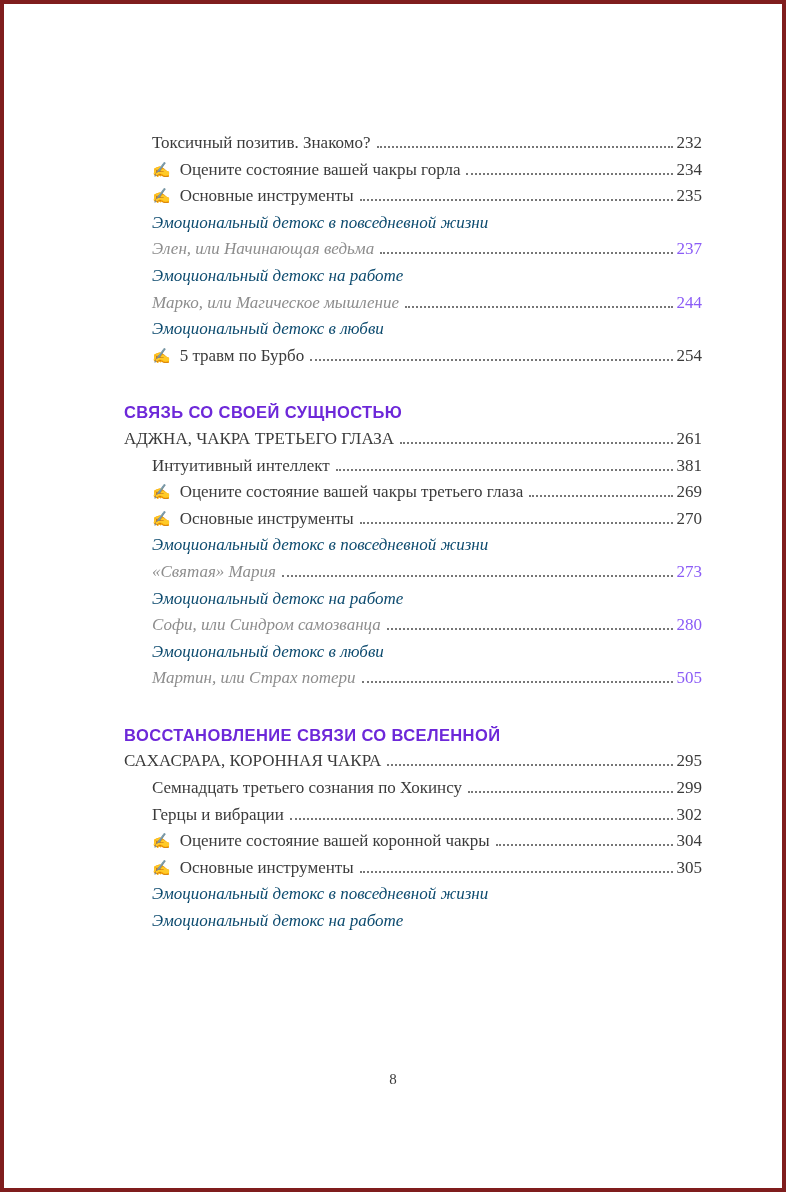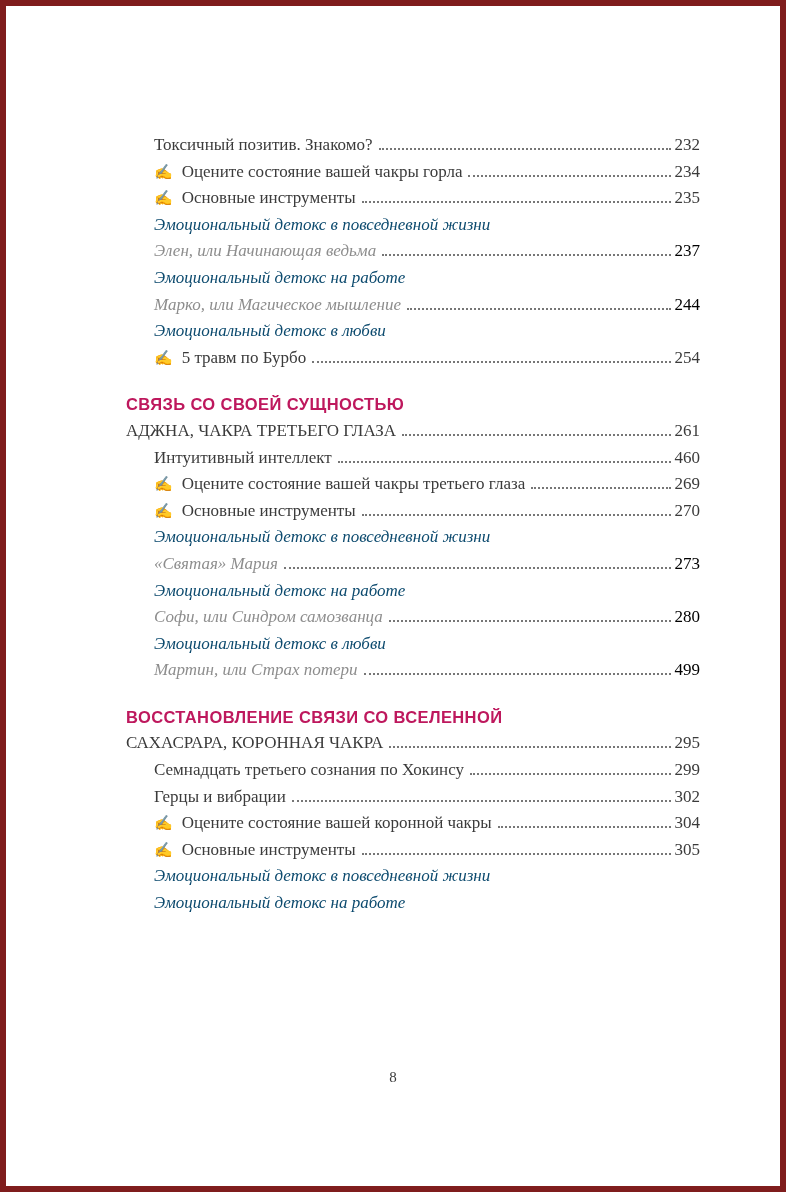--- a/index.html
+++ b/index.html
@@ -12,41 +12,41 @@
     width: 786px;
     height: 1192px;
     margin: 0 auto;
     background: #ffffff;
     box-sizing: border-box;
     padding: 126px 80px 0 120px;
     font-family: "Liberation Serif", "DejaVu Serif", serif;
     font-size: 17px;
     color: #3b3b3b;
     overflow: hidden;
-    border: 6px solid #7f1d1d;
+    border: 4px solid #7f1d1d;
   }
   .toc-list {
     width: 100%;
   }
   .toc-row {
     display: flex;
     align-items: baseline;
     line-height: 26.6px;
     white-space: nowrap;
   }
   .indent-1 { padding-left: 28px; }
   .indent-0 { padding-left: 0; }
 
   .style-section {
     font-family: "Liberation Sans", "DejaVu Sans", sans-serif;
     font-weight: bold;
     font-size: 16.5px;
     letter-spacing: 0.4px;
-    color: #be185d;
-    margin-top: 20px;
+    color: #6d28d9;
+    margin-top: 30px;
   }
   .style-chapter {
     color: #3b3b3b;
   }
   .style-subhead {
     font-style: italic;
     color: #0c4a6e;
   }
   .style-story {
     font-style: italic;
@@ -68,21 +68,21 @@
     min-width: 16px;
     border-bottom: 2px dotted #767676;
     margin: 0 4px 4px 6px;
     height: 1px;
   }
   .entry-page {
     flex: 0 0 auto;
     color: #3b3b3b;
     font-style: normal;
   }
-  .style-story .entry-page { color: #000000; }
+  .style-story .entry-page { color: #8b5cf6; }
 
   .page-footer {
     position: absolute;
     left: 0;
     right: 0;
     bottom: 100px;
     text-align: center;
     font-size: 15px;
     color: #3b3b3b;
   }
@@ -138,21 +138,21 @@
         <span class="entry-text">СВЯЗЬ СО СВОЕЙ СУЩНОСТЬЮ</span>
       </div>
       <div class="toc-row style-chapter indent-0">
         <span class="entry-text">АДЖНА, ЧАКРА ТРЕТЬЕГО ГЛАЗА</span>
         <span class="leader"></span>
         <span class="entry-page">261</span>
       </div>
       <div class="toc-row style-normal indent-1">
         <span class="entry-text">Интуитивный интеллект</span>
         <span class="leader"></span>
-        <span class="entry-page">460</span>
+        <span class="entry-page">381</span>
       </div>
       <div class="toc-row style-normal indent-1">
         <span class="entry-icon">✍</span>
         <span class="entry-text">Оцените состояние вашей чакры третьего глаза</span>
         <span class="leader"></span>
         <span class="entry-page">269</span>
       </div>
       <div class="toc-row style-normal indent-1">
         <span class="entry-icon">✍</span>
         <span class="entry-text">Основные инструменты</span>
@@ -174,21 +174,21 @@
         <span class="entry-text">Софи, или Синдром самозванца</span>
         <span class="leader"></span>
         <span class="entry-page">280</span>
       </div>
       <div class="toc-row style-subhead indent-1">
         <span class="entry-text">Эмоциональный детокс в любви</span>
       </div>
       <div class="toc-row style-story indent-1">
         <span class="entry-text">Мартин, или Страх потери</span>
         <span class="leader"></span>
-        <span class="entry-page">499</span>
+        <span class="entry-page">505</span>
       </div>
       <div class="toc-row style-section indent-0">
         <span class="entry-text">ВОССТАНОВЛЕНИЕ СВЯЗИ СО ВСЕЛЕННОЙ</span>
       </div>
       <div class="toc-row style-chapter indent-0">
         <span class="entry-text">САХАСРАРА, КОРОННАЯ ЧАКРА</span>
         <span class="leader"></span>
         <span class="entry-page">295</span>
       </div>
       <div class="toc-row style-normal indent-1">

